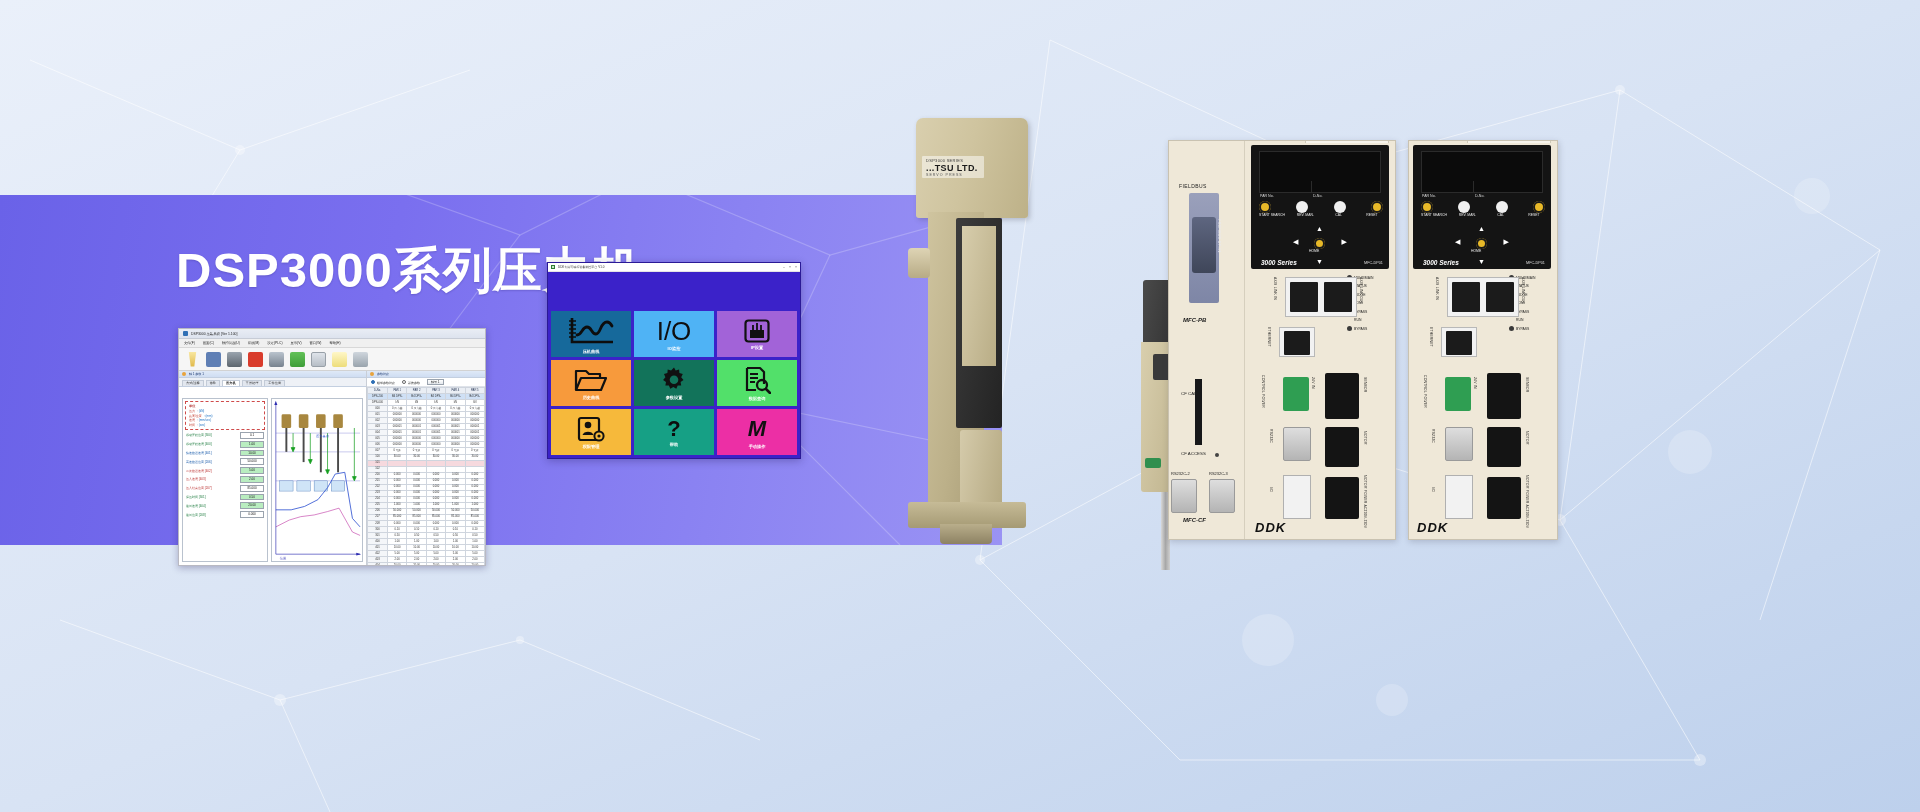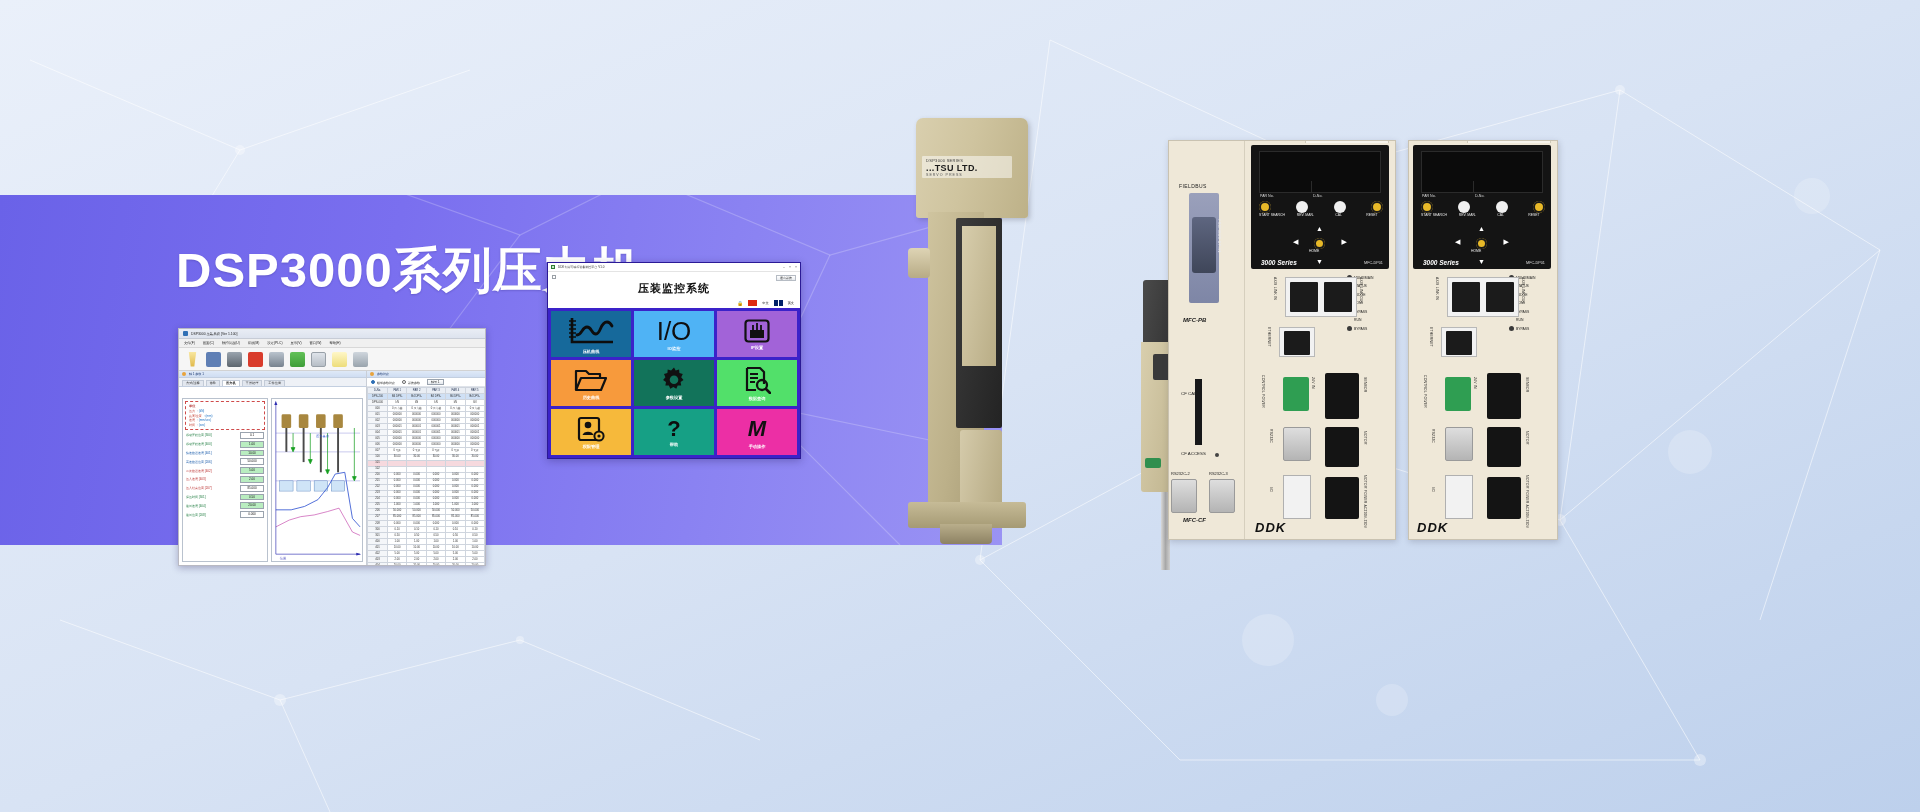--- a/index.html
+++ b/index.html
@@ -198,21 +198,21 @@
   .tile .m-glyph{ font-size:22px; color:#111; font-weight:bold; font-style:italic; }
 
   
   .press{ position:absolute; left:900px; top:100px; width:230px; height:440px; }
   .press-head{
     position:absolute; left:16px; top:18px; width:112px; height:100px;
     background:linear-gradient(105deg,#d9cfae 0%,#cfc49f 45%,#bdb188 100%);
     border-radius:7px 7px 3px 3px; box-shadow:2px 2px 5px rgba(60,60,70,.25);
   }
   .press-label{
-    position:absolute; left:6px; top:38px; width:90px; height:22px;
+    position:absolute; left:6px; top:38px; width:62px; height:22px;
     background:rgba(255,255,255,.50); border-radius:1px;
     display:flex; flex-direction:column; justify-content:center; padding-left:4px;
   }
   .press-label .l1{ font-size:4px; color:#3a3a3a; letter-spacing:.3px; }
   .press-label .l2{ font-size:9px; font-weight:bold; color:#1a1a1a; letter-spacing:.4px;}
   .press-label .l3{ font-size:3.6px; color:#555; letter-spacing:1px; }
 
   .press-col{
     position:absolute; left:28px; top:112px; width:56px; height:300px;
     background:linear-gradient(100deg,#cfc49f,#bcb089 60%,#a99d77);
@@ -850,32 +850,20 @@
 <div class="hmi">
   <div class="hmi-title-bar">
     <span class="hmi-sq"></span>
     <span>DDK专用可编程装备监控平台 V1.0</span>
     <span class="hmi-winbtns">
       <span>–</span>
       <span>□</span>
       <span>×</span>
     </span>
   </div>
-  <div class="hmi-header">
-    <span class="hmi-chk"></span>
-    <div class="hmi-sys-title">压装监控系统</div>
-    <span class="hmi-exit">退出系统</span>
-    <div class="hmi-status">
-      <span class="hmi-lock">🔒</span>
-      <span class="flag-cn"></span>
-      <span>中文</span>
-      <span class="flag-uk"></span>
-      <span>英文</span>
-    </div>
-  </div>
 
   <div class="tiles">
     <div class="tile t-curve">
       <svg width="52" height="32" viewBox="0 0 52 32">
         <path d="M7 3 V27 H48" stroke="#0d0d0d" stroke-width="2.6" fill="none"></path>
         <path d="M4 6 H11 M4 10 H11 M4 14 H11 M4 18 H11 M4 22 H11" stroke="#0d0d0d" stroke-width="1.6"></path>
         <path d="M12 20 C17 20 17 12 22 12 C27 12 26 19 31 19 C36 19 35 7 42 7 C45 7 46 9 47 11" stroke="#0d0d0d" stroke-width="2.8" fill="none" stroke-linecap="round"></path>
       </svg>
       <span class="lbl">压机曲线</span>
     </div>

